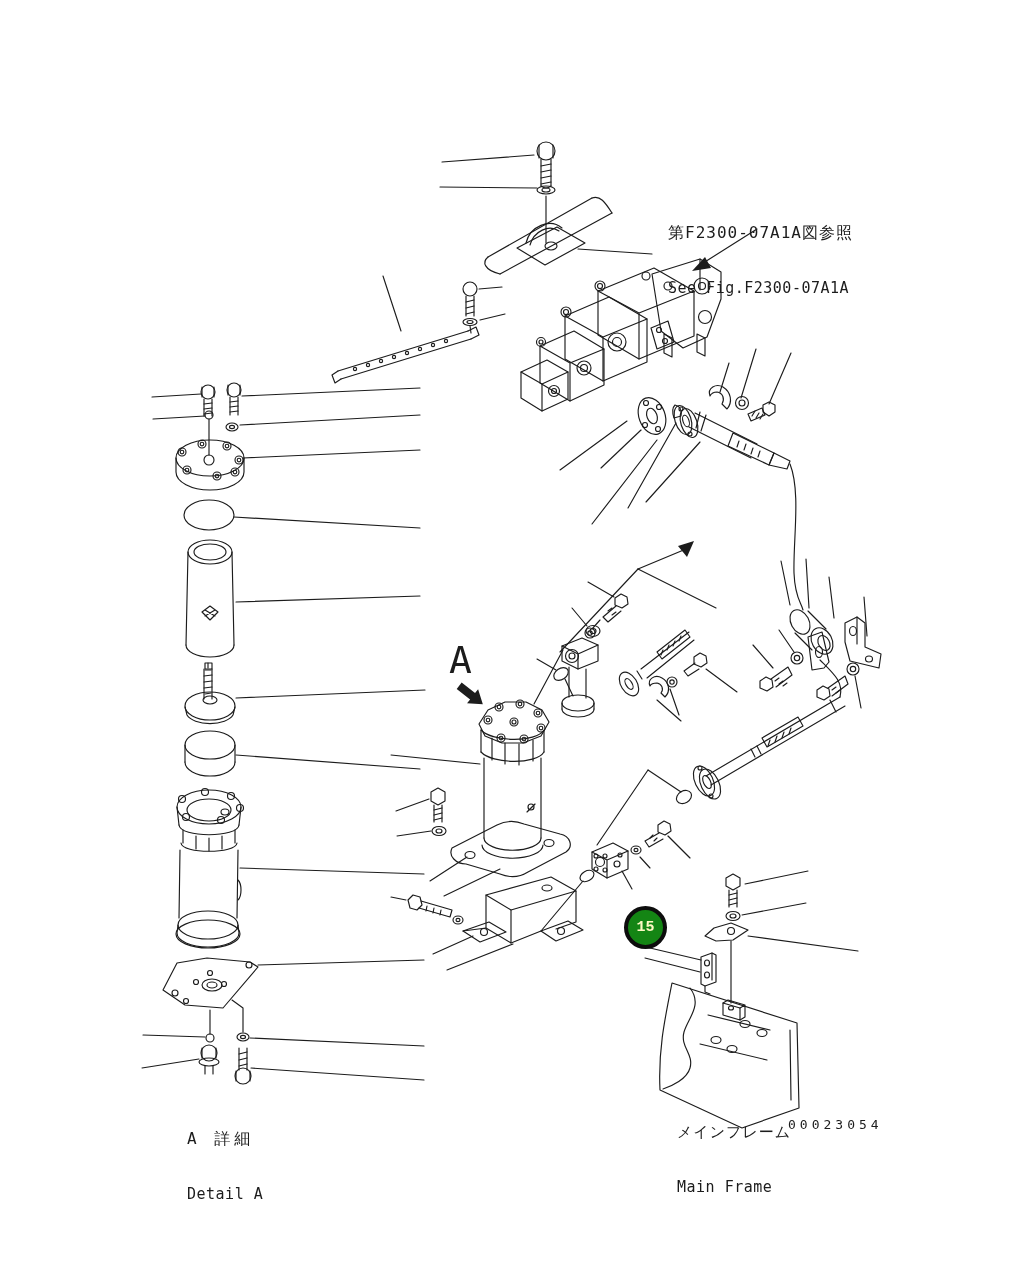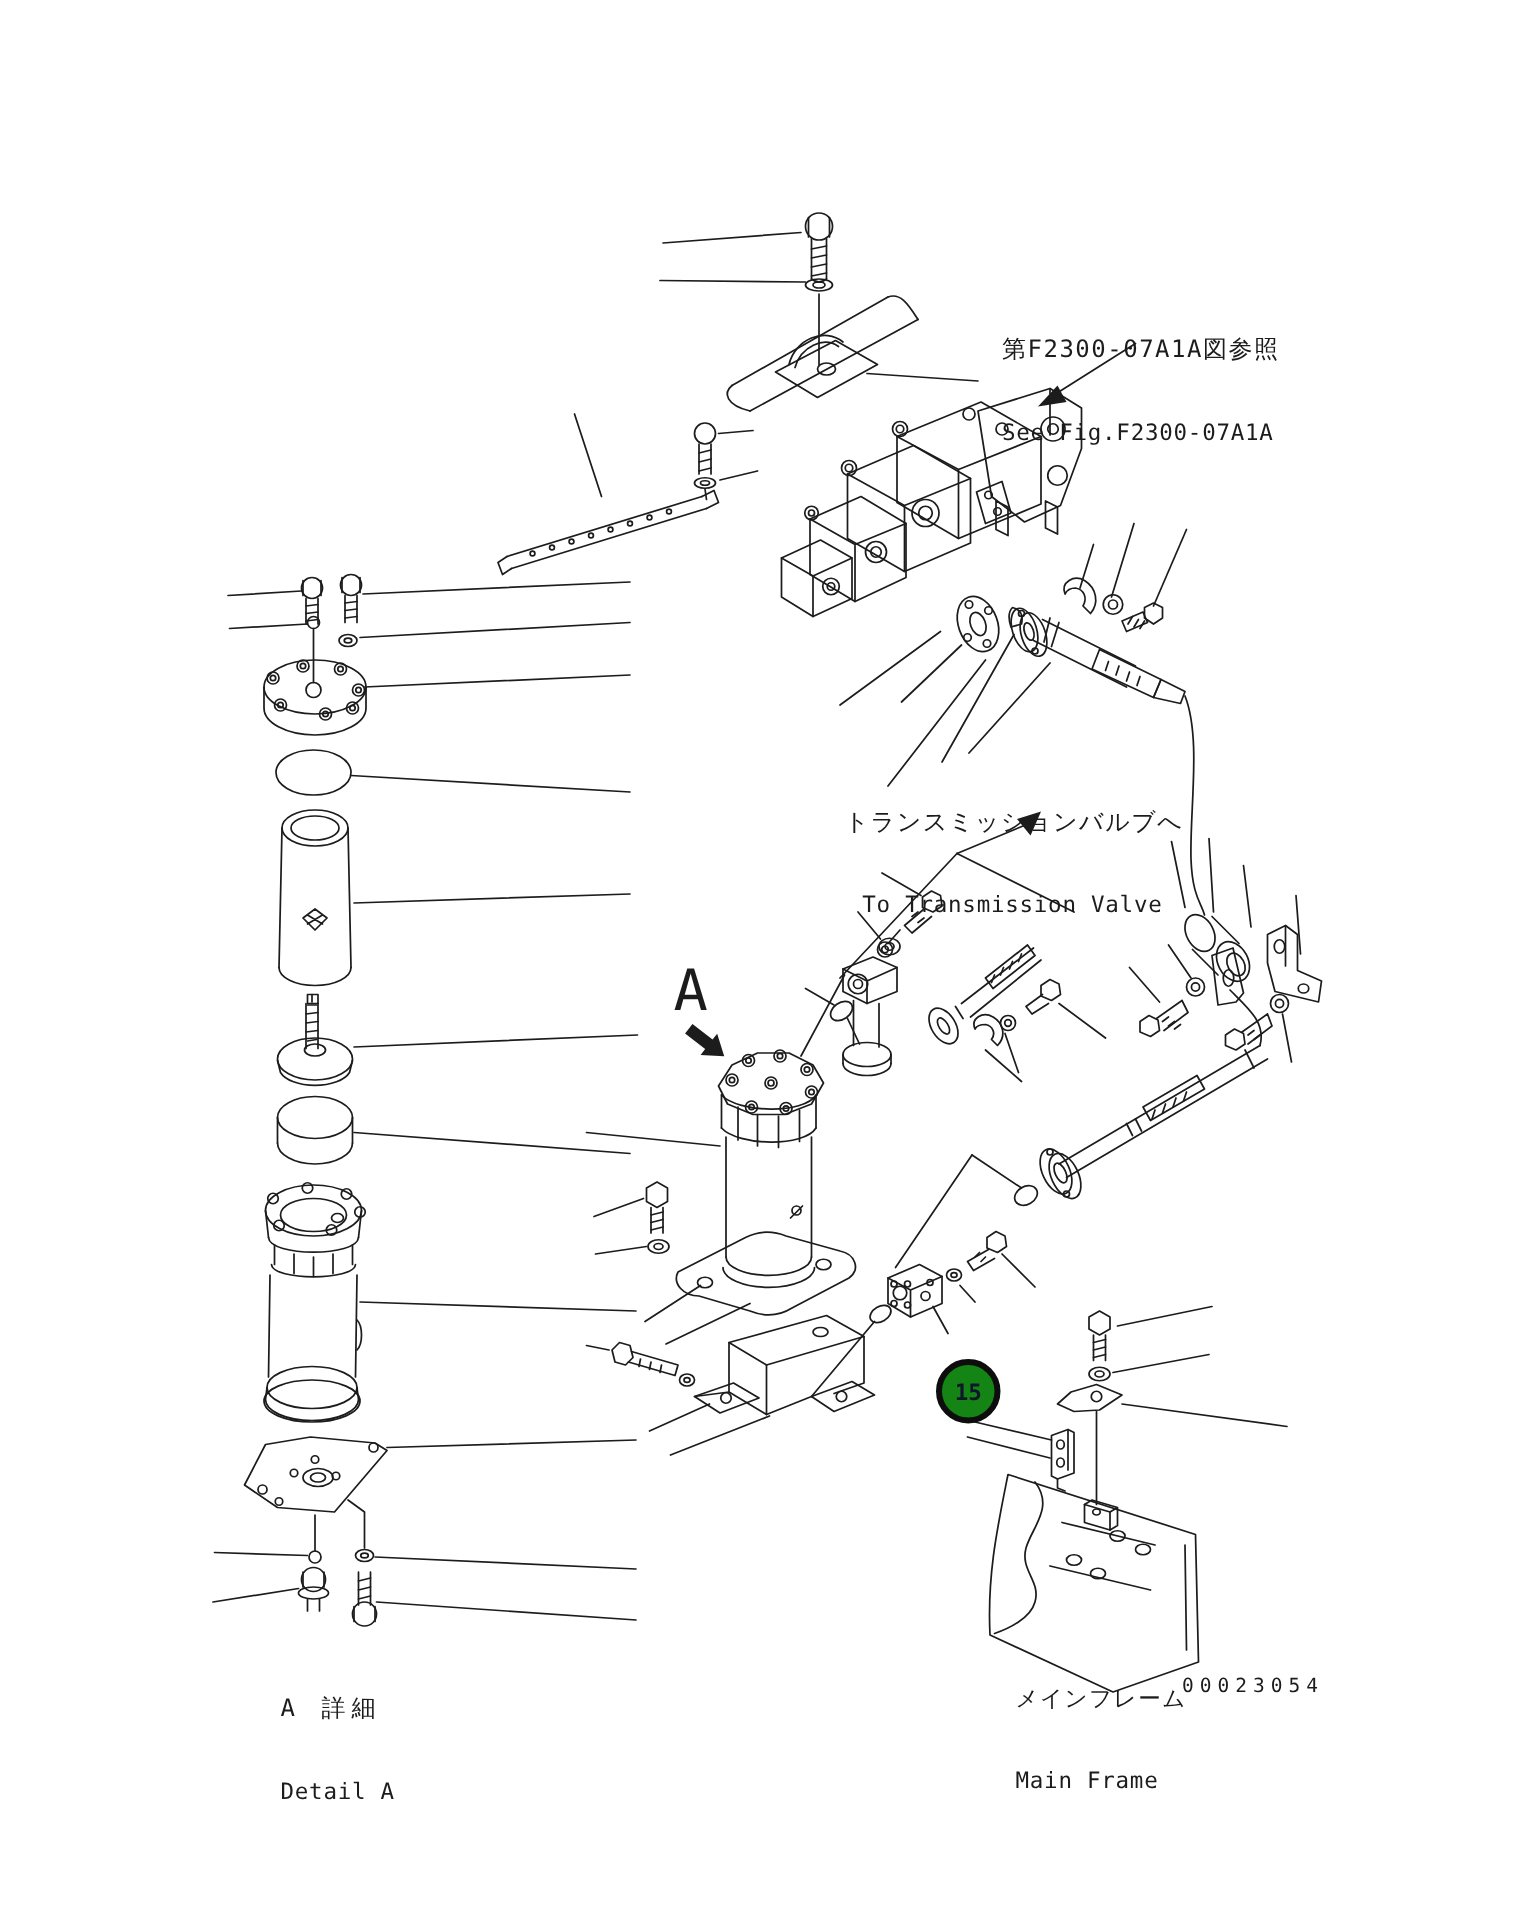--- a/index.html
+++ b/index.html
@@ -463,36 +463,32 @@
         <path d="M447,970 L513,944"></path>
   </g>
 </svg>
 
   <div class="tech-text" id="fig-ref-top-right" style="left:668px;top:186px;">
     <span class="jp">第F2300-07A1A図参照</span>
     <span class="en">See Fig.F2300-07A1A</span>
   </div>
 
 
-  <div class="tech-text" id="to-transmission-valve" style="left:563px;top:501px;width:212px;">
-    <span class="jp">トランスミッションバルブへ</span>
-    <span class="en">To Transmission Valve</span>
-  </div>
 
   <div id="view-a">A</div>
 
   <div class="tech-text" id="detail-a-label" style="left:187px;top:1092px;">
     <span class="jp">A 詳細</span>
     <span class="en">Detail A</span>
   </div>
 
   <div class="tech-text" id="main-frame-label" style="left:677px;top:1086px;">
     <span class="jp" style="font-size:15px;">メインフレーム</span>
     <span class="en">Main Frame</span>
   </div>
 
   <div id="doc-number">00023054</div>
 
-  <div id="callout-15" style="background: rgb(20, 133, 20); border-color: rgb(13, 13, 13); color: #0f172a;">
+  <div id="callout-15" style="background: rgb(20, 133, 20); border-color: rgb(13, 13, 13); color: #fef9c3; font-family: Liberation Mono, monospace;">
     <span>15</span>
   </div>
 
 </div>
 
 </body></html>

